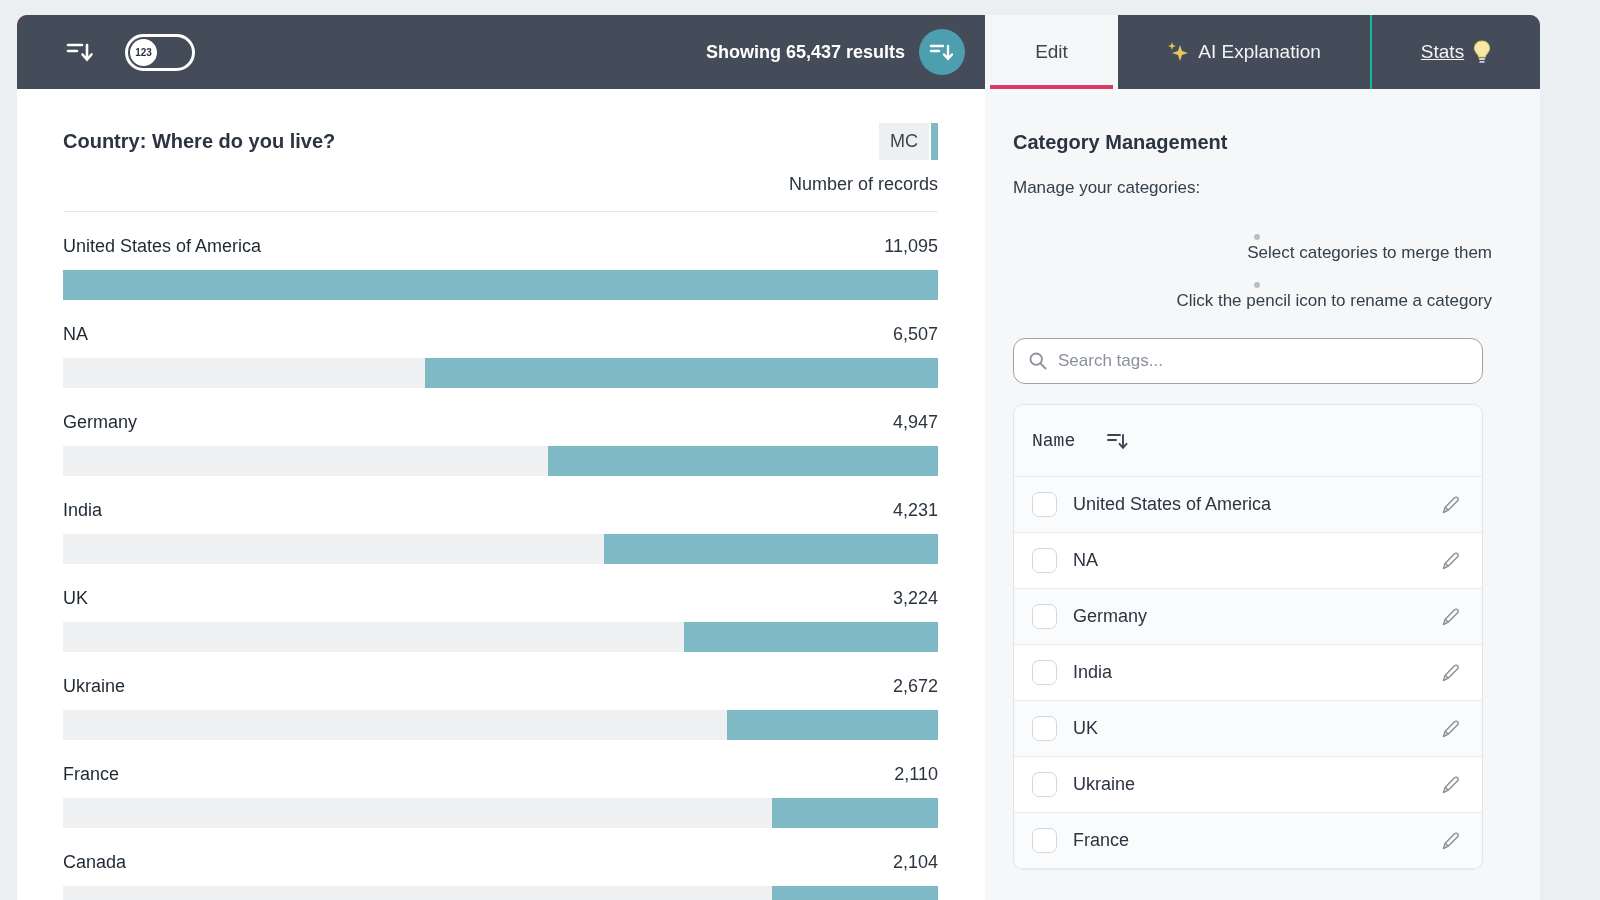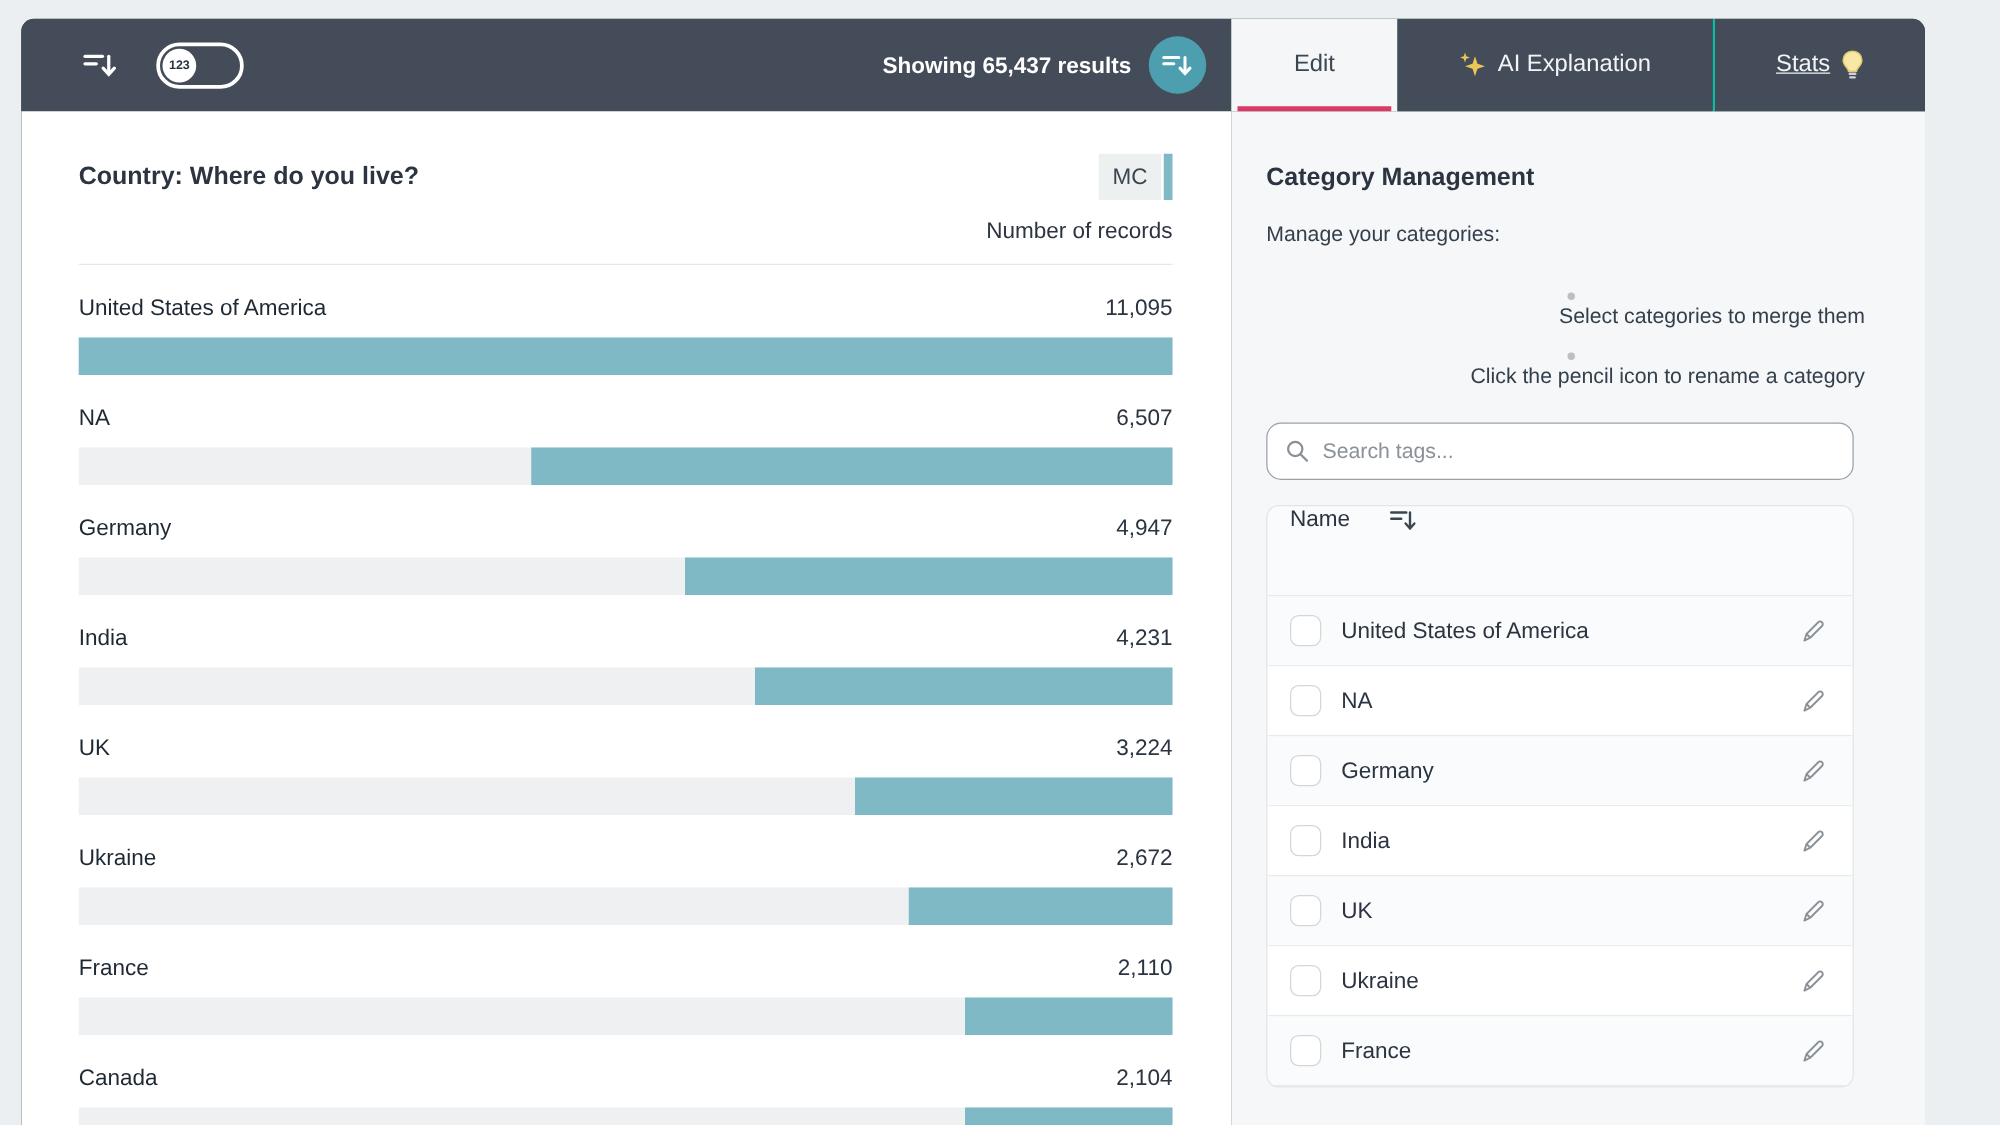--- a/index.html
+++ b/index.html
@@ -1,20 +1,20 @@
 <!DOCTYPE html>
 <html><head>
 <meta charset="utf-8">
 <style>
   * { margin:0; padding:0; box-sizing:border-box; }
   html,body { width:1600px; height:900px; overflow:hidden; }
   body { background:#eceff1; font-family:"Liberation Sans", sans-serif; color:#2b3440; }
 
   .window { position:absolute; left:17px; top:15px; width:1523px; height:885px;
-            border-radius:10px 10px 0 0; overflow:hidden; background:#14532d; }
+            border-radius:10px 10px 0 0; overflow:hidden; background:#b91c1c; }
 
   
   .topbar { display:flex; height:74px; }
   .topbar-left { flex:1; background:#434c58; display:flex; align-items:center;
                  border-radius:10px 0 0 0; padding:0 20px 0 46px; }
   .sort-icon-btn { width:34px; height:34px; display:flex; align-items:center; justify-content:center; cursor:pointer; }
   .toggle { margin-left:28px; width:70px; height:37px; border:3px solid #fff; border-radius:20px;
             display:flex; align-items:center; padding:2px; cursor:pointer; }
   .toggle-knob { width:27px; height:27px; background:#fff; border-radius:50%;
                  display:flex; align-items:center; justify-content:center;
@@ -67,22 +67,22 @@
 
   .search-box { margin-top:26px; height:46px; width:470px; background:#fff;
                 border:1px solid #9aa1a8; border-radius:12px; display:flex;
                 align-items:center; padding:12px 14px; gap:10px; }
   .search-box input { border:none; outline:none; flex:1; font-size:17px;
                       font-family:"Liberation Sans", sans-serif; color:#33404c; background:transparent; }
   .search-box input::placeholder { color:#8a9198; }
 
   .cat-card { margin-top:20px; width:470px; border:1px solid #e2e5e7; border-radius:10px;
               overflow:hidden; background:#fafbfc; }
-  .cat-header { height:72px; display:flex; gap:31px; padding:0 18px;
-                border-bottom:1px solid #e8eaec; }
+  .cat-header { height:72px; display:flex; align-items:center; gap:31px; padding:0 18px;
+                border-bottom:1px solid #e8eaec;font-family:Liberation Mono, monospace; }
   .cat-header-label { font-size:18px; color:#2b3440; }
   .cat-row { height:56px; display:flex; align-items:center; padding:0 20px 0 18px; gap:16px;
              border-bottom:1px solid #e8eaec; cursor:pointer; }
   .cat-row.alt { background:#fff; }
   .checkbox { width:25px; height:25px; border:1.5px solid #d3d7da; border-radius:7px;
               background:#fff; flex:0 0 auto; cursor:pointer; }
   .cat-name { font-size:18px; color:#2b3440; flex:1; }
   .pencil-btn { background:none; border:none; cursor:pointer; display:flex; align-items:center; }
 
   svg { display:block; }

